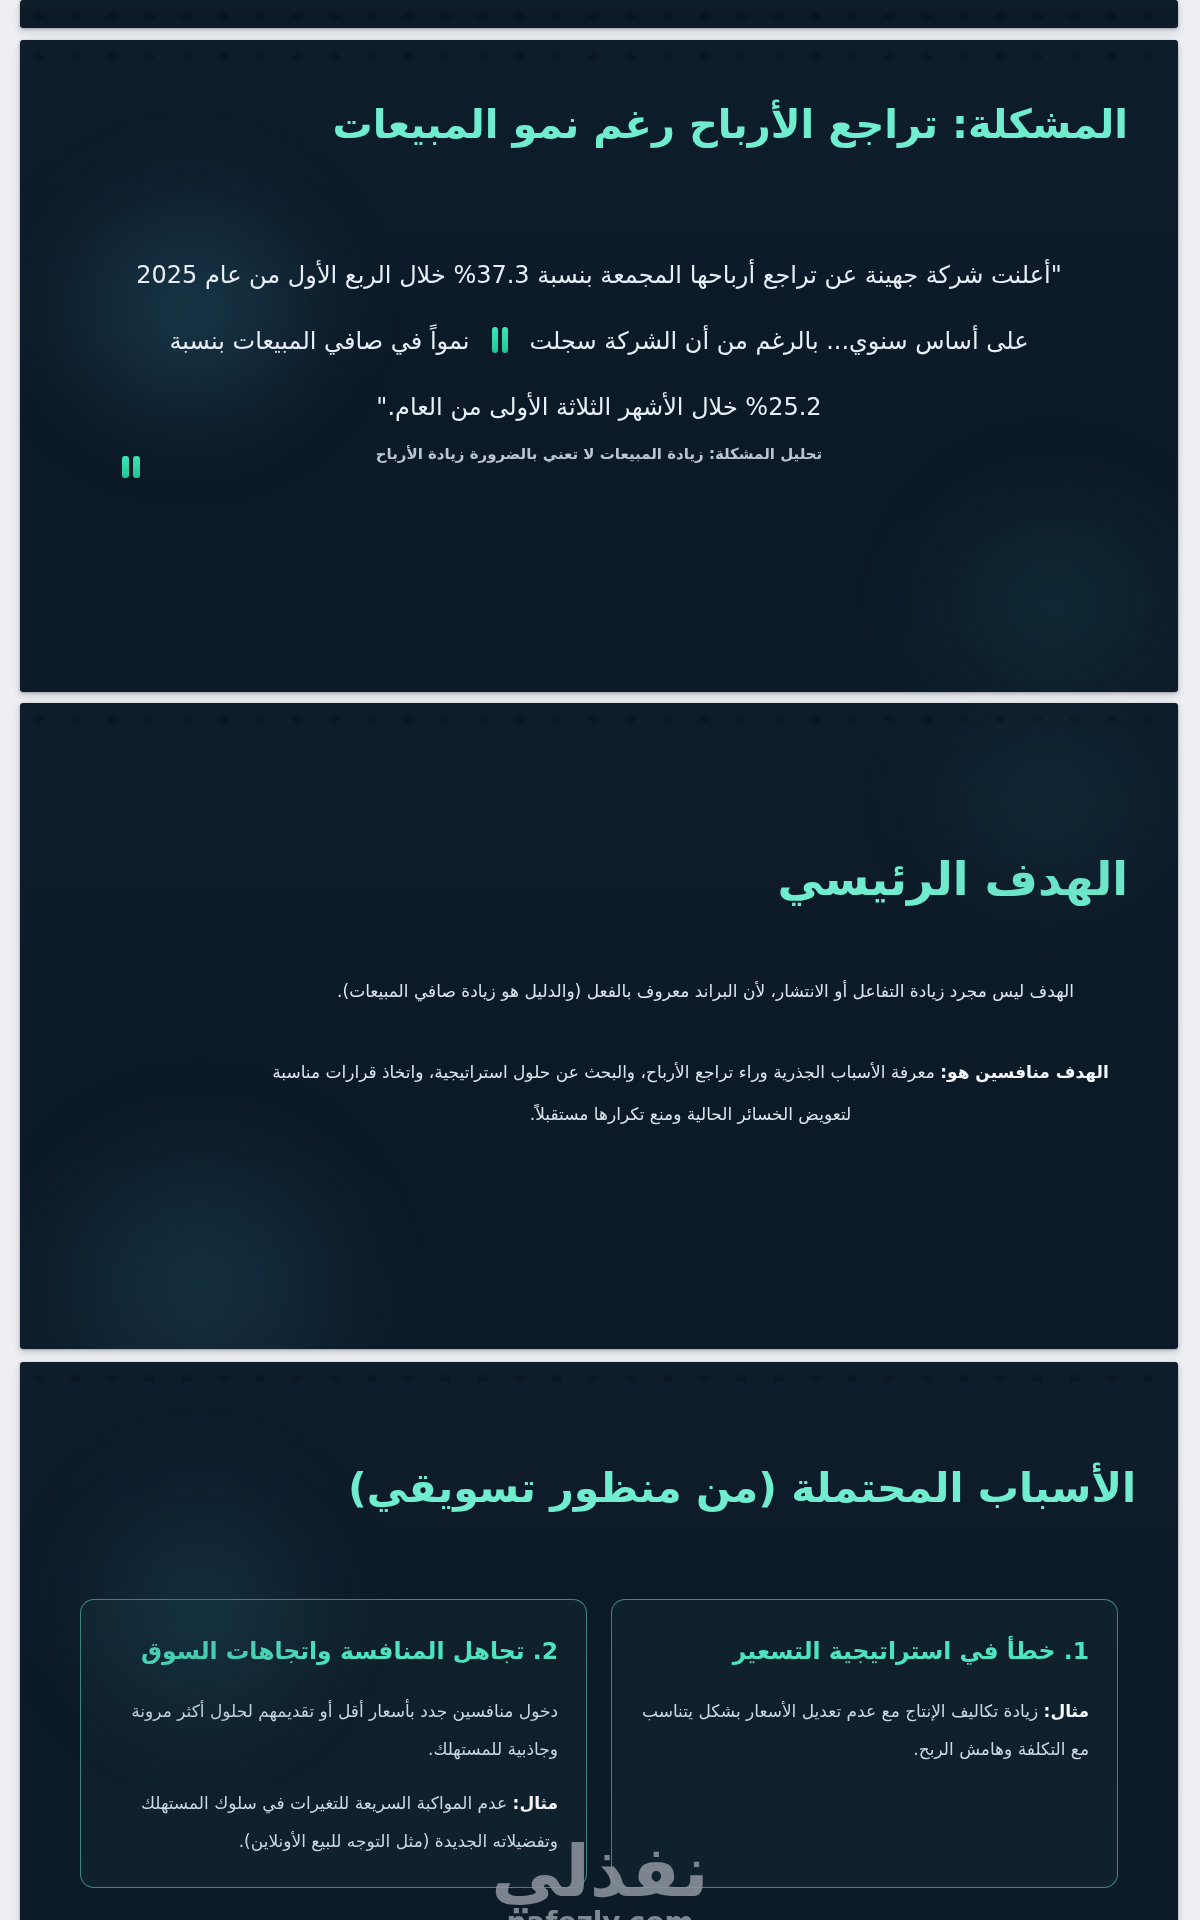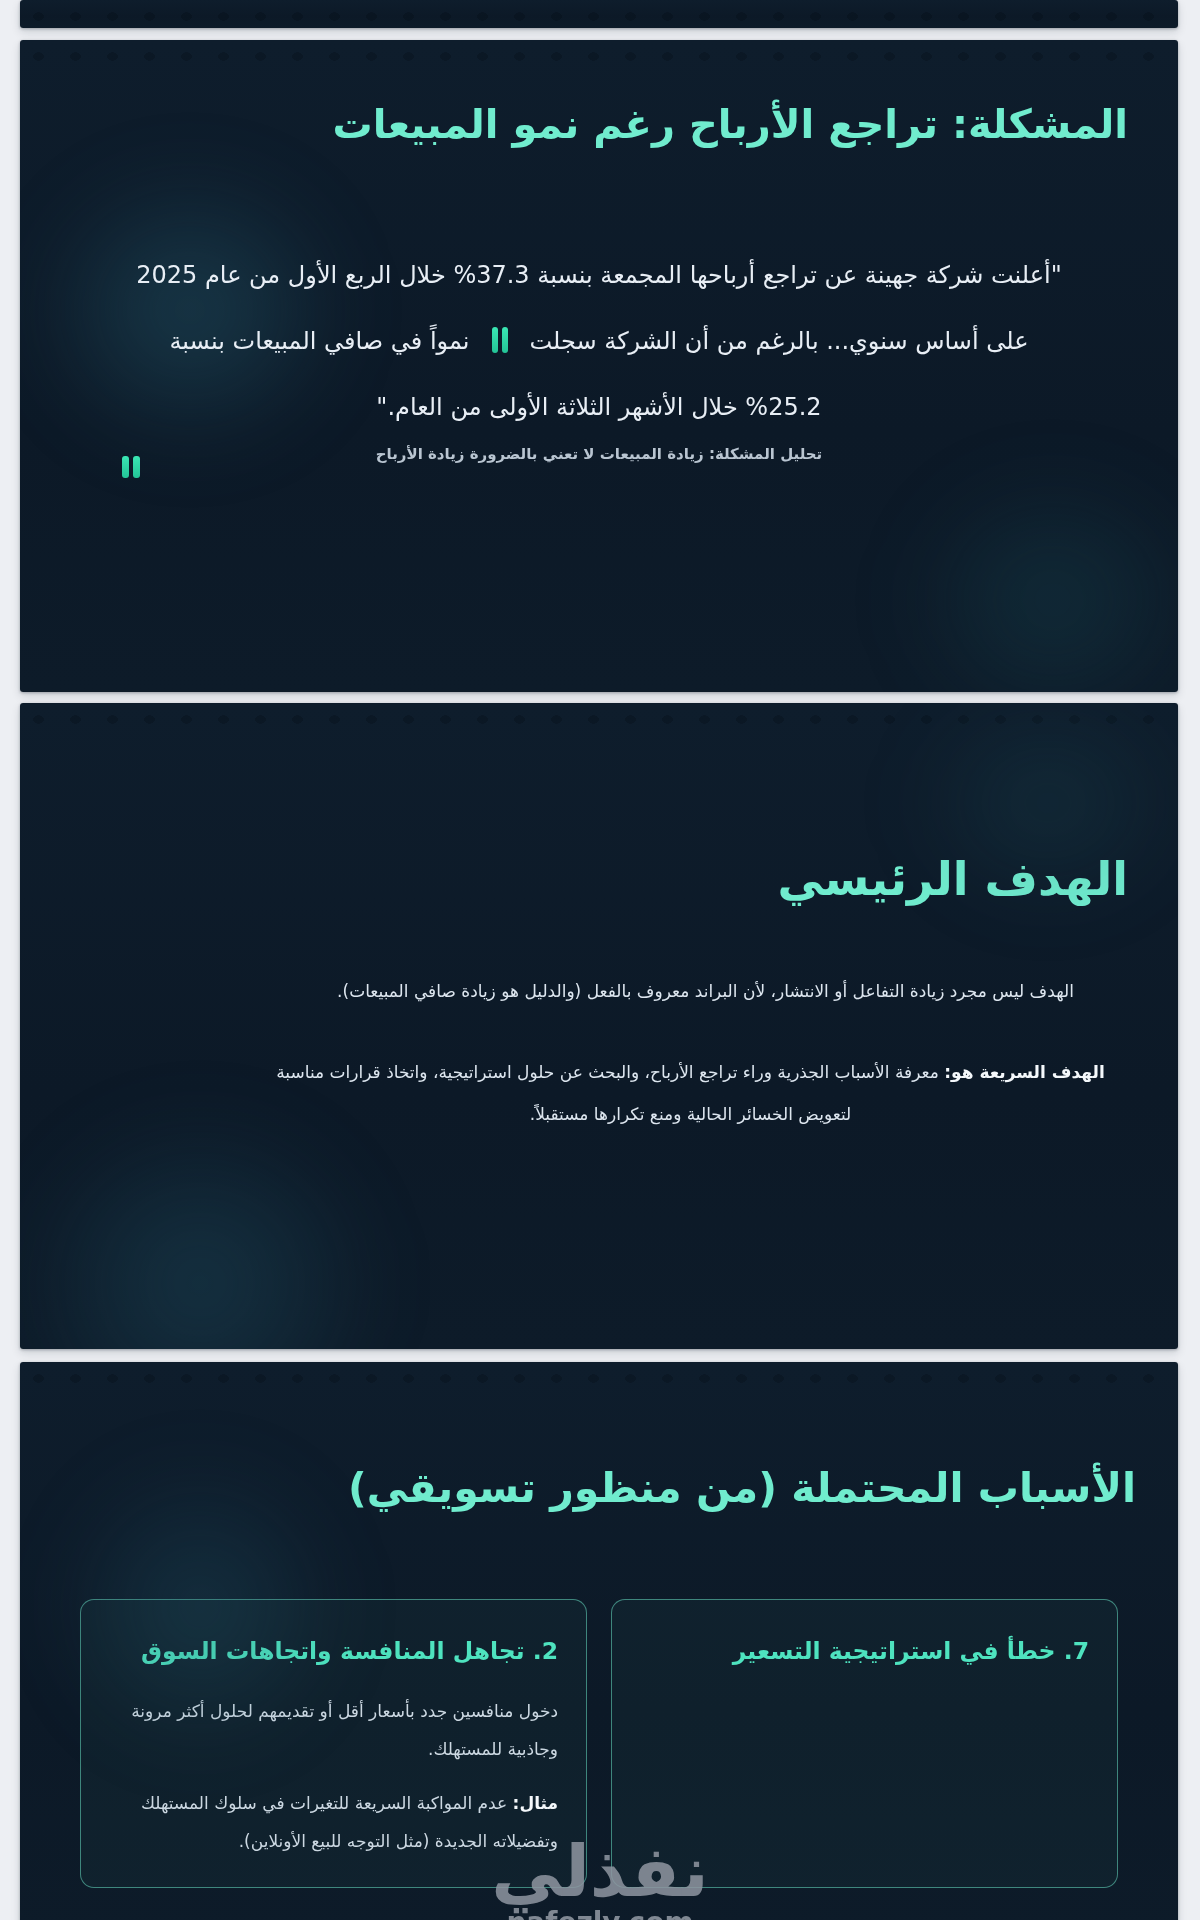--- a/index.html
+++ b/index.html
@@ -120,31 +120,32 @@
       <p class="caption">تحليل المشكلة: زيادة المبيعات لا تعني بالضرورة زيادة الأرباح</p>
     </div>
   </section>
 
   <section class="slide slide-goal">
     <div class="glow" style="left:-80px;top:330px;width:520px;height:500px;background:radial-gradient(closest-side,rgba(40,100,120,.33),transparent 72%);"></div>
     <div class="glow" style="right:-70px;top:-60px;width:400px;height:320px;background:radial-gradient(closest-side,rgba(35,95,105,.22),transparent 72%);"></div>
 
     <h1>الهدف الرئيسي</h1>
     <p class="goal-p">الهدف ليس مجرد زيادة التفاعل أو الانتشار، لأن البراند معروف بالفعل (والدليل هو زيادة صافي المبيعات).</p>
-    <p class="goal-p second"><span class="lead">الهدف السريعة هو:</span><span> معرفة الأسباب الجذرية وراء تراجع الأرباح، والبحث عن حلول استراتيجية، واتخاذ قرارات مناسبة لتعويض الخسائر الحالية ومنع تكرارها مستقبلاً.</span></p>
+    <p class="goal-p second"><span class="lead">الهدف منافسين هو:</span><span> معرفة الأسباب الجذرية وراء تراجع الأرباح، والبحث عن حلول استراتيجية، واتخاذ قرارات مناسبة لتعويض الخسائر الحالية ومنع تكرارها مستقبلاً.</span></p>
   </section>
 
   <section class="slide slide-causes">
     <div class="glow" style="left:-30px;top:30px;width:420px;height:430px;background:radial-gradient(closest-side,rgba(40,100,120,.30),transparent 72%);"></div>
 
     <h1>الأسباب المحتملة (من منظور تسويقي)</h1>
 
     <div class="cards">
       <div class="card">
-        <h3>7. خطأ في استراتيجية التسعير</h3>
+        <h3>1. خطأ في استراتيجية التسعير</h3>
+        <p class="example"><span class="lead">مثال:</span><span> زيادة تكاليف الإنتاج مع عدم تعديل الأسعار بشكل يتناسب مع التكلفة وهامش الربح.</span></p>
       </div>
       <div class="card">
         <h3>2. تجاهل المنافسة واتجاهات السوق</h3>
         <p>دخول منافسين جدد بأسعار أقل أو تقديمهم لحلول أكثر مرونة وجاذبية للمستهلك.</p>
         <p class="example"><span class="lead">مثال:</span><span> عدم المواكبة السريعة للتغيرات في سلوك المستهلك وتفضيلاته الجديدة (مثل التوجه للبيع الأونلاين).</span></p>
       </div>
     </div>
   </section>
 
   <div class="watermark">

